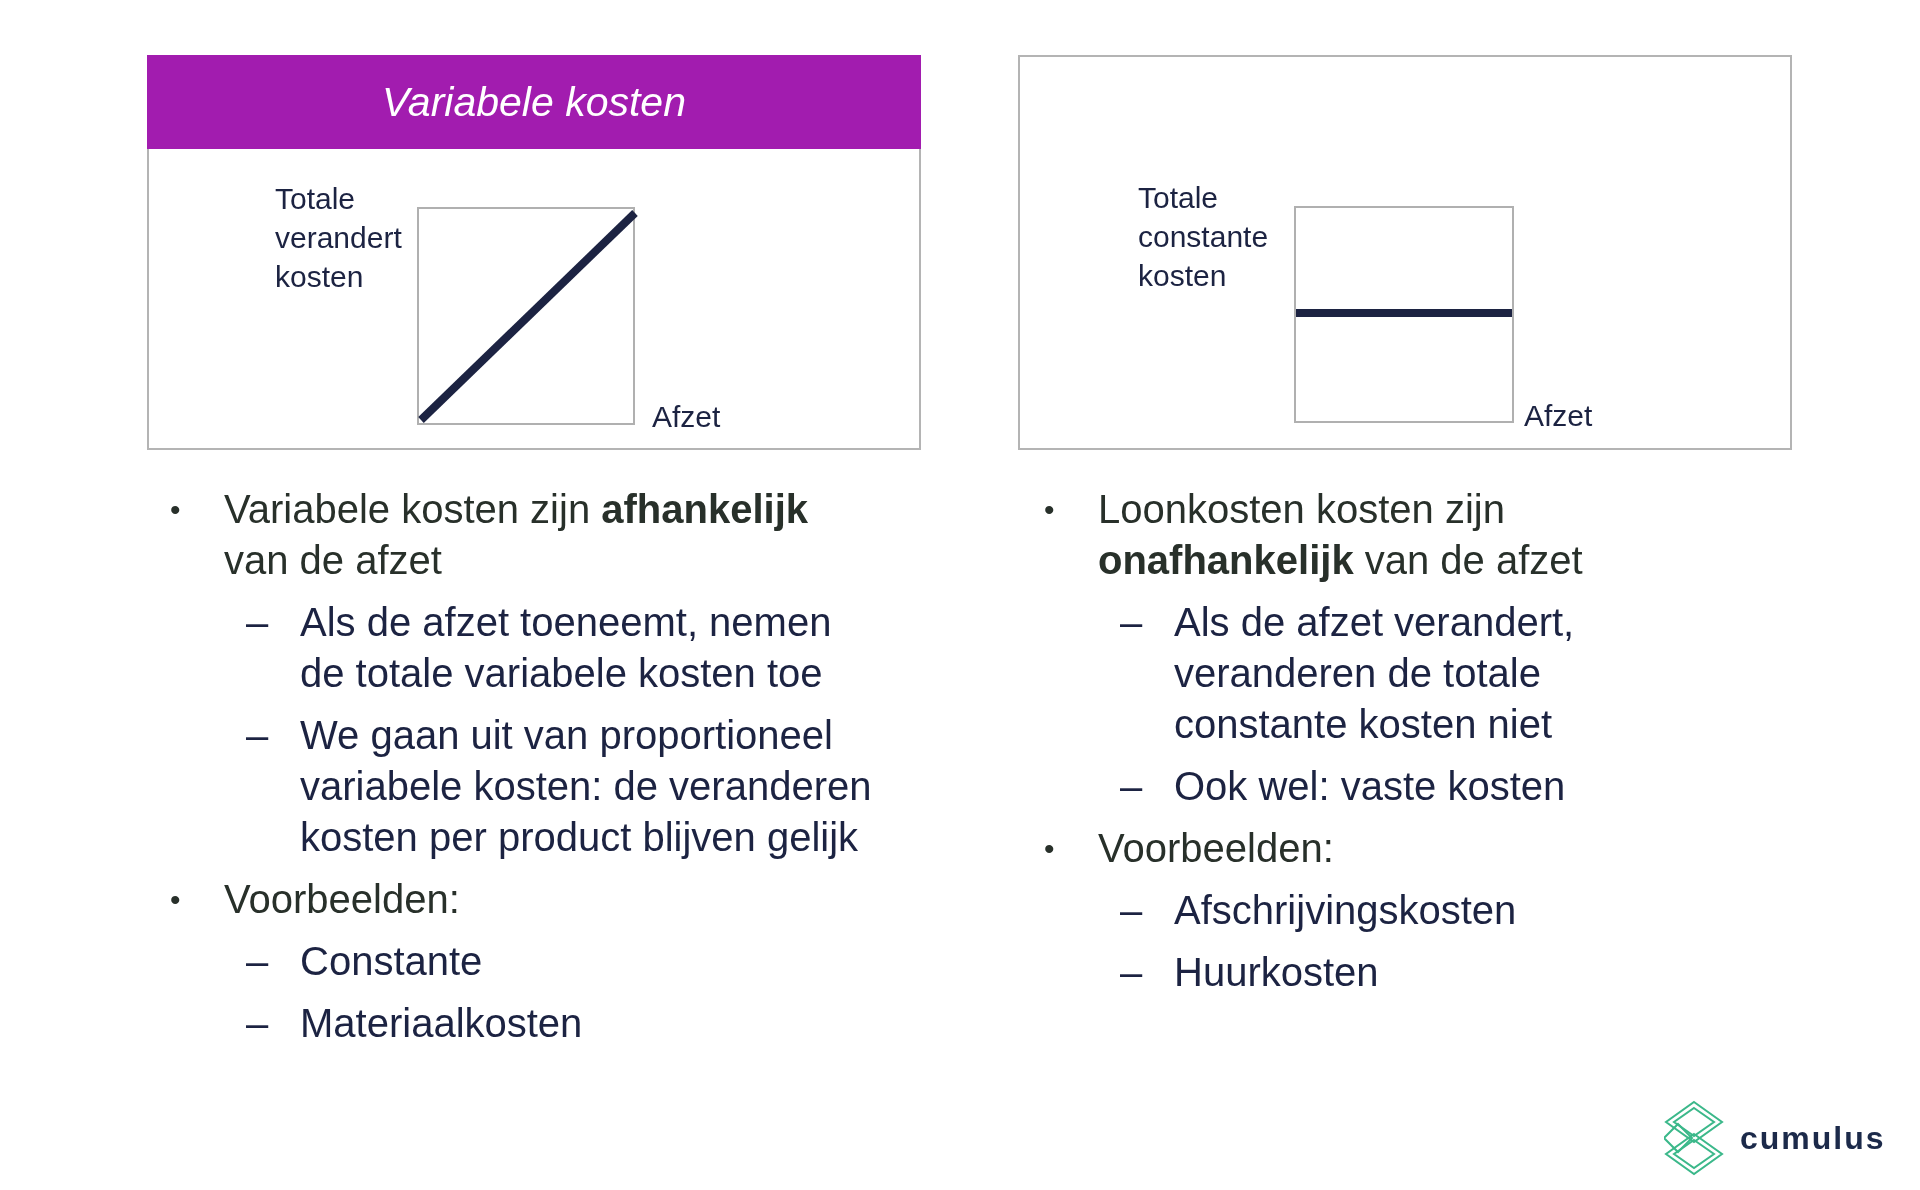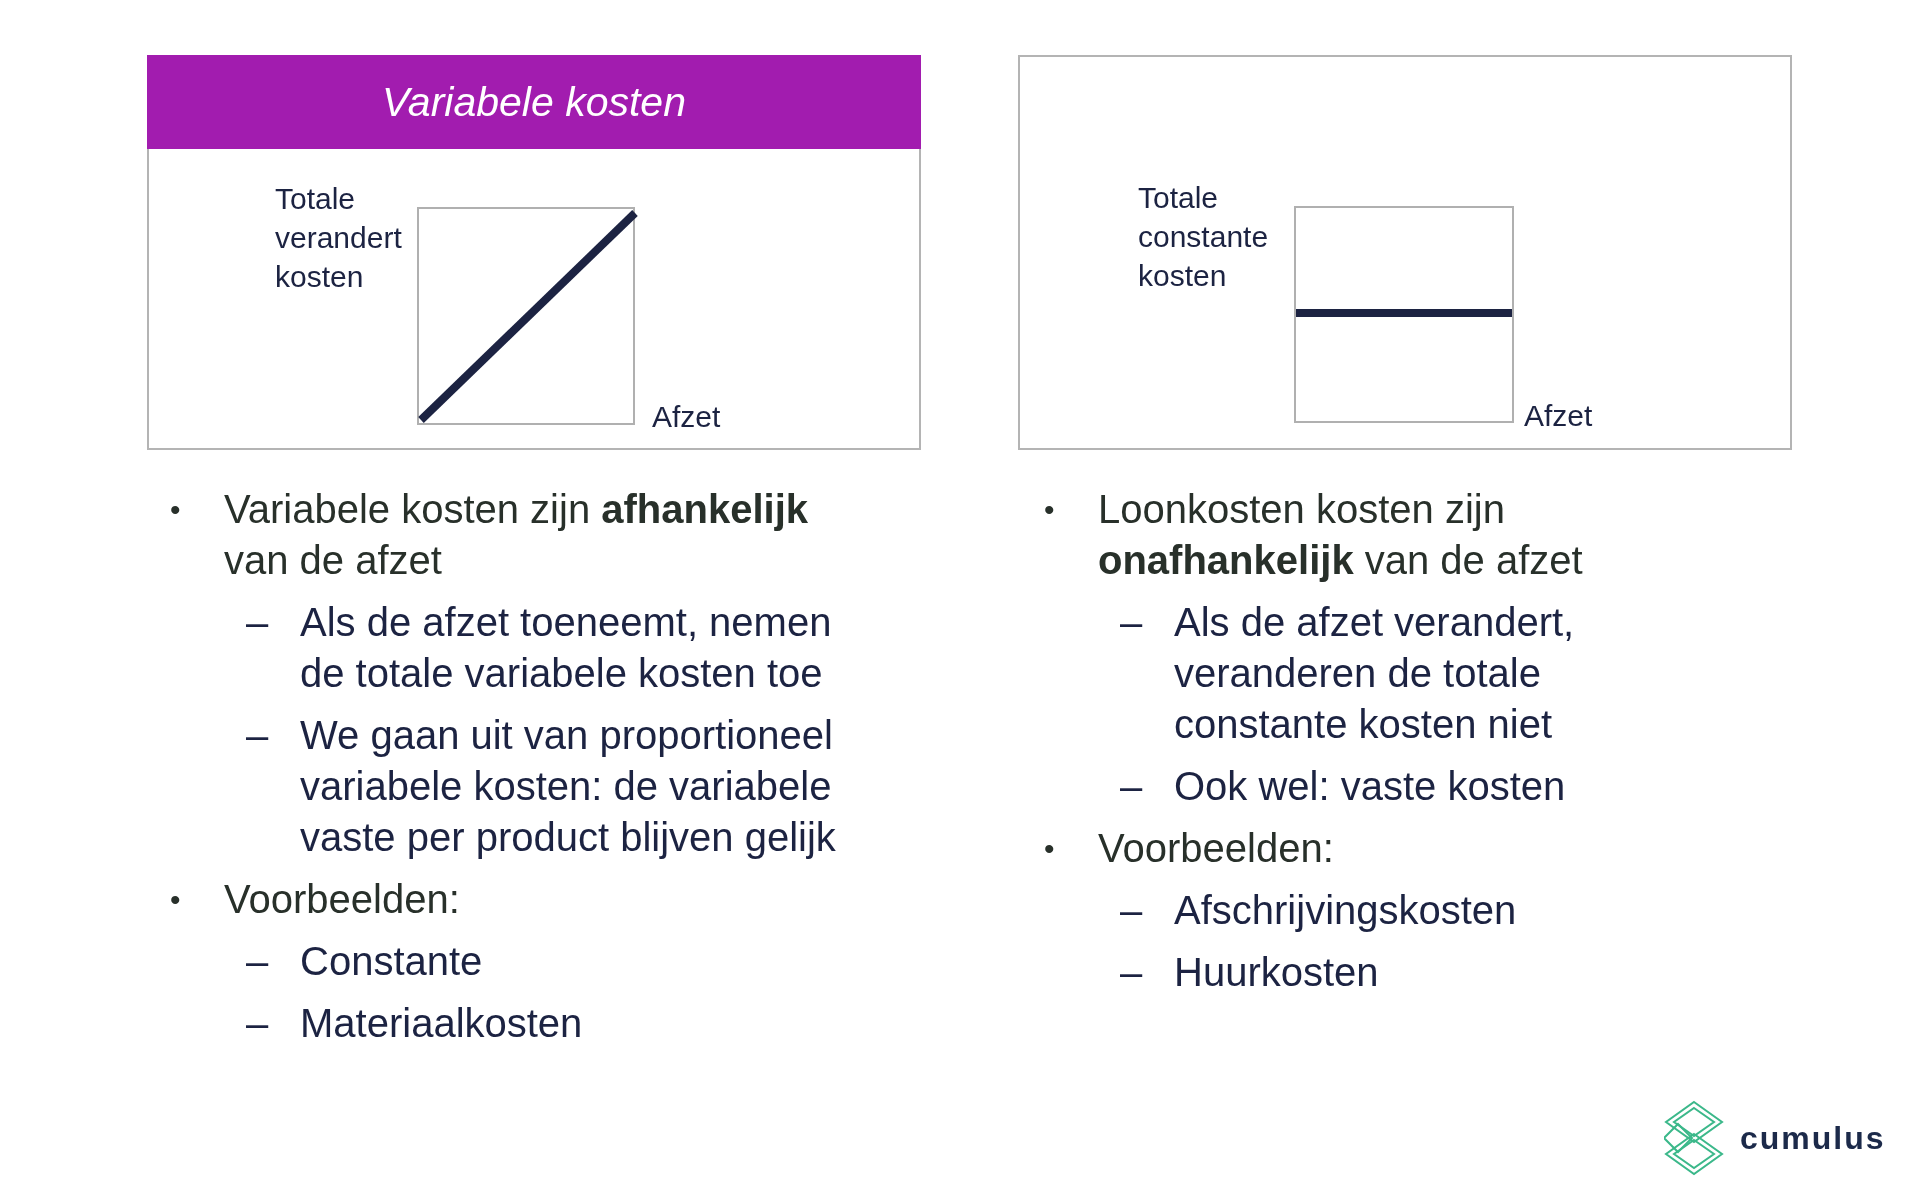--- a/index.html
+++ b/index.html
@@ -53,21 +53,21 @@
     <span class="mark">•</span>
     <span>Variabele kosten zijn </span><b>afhankelijk</b><br>
     <span>van de afzet</span>
   </div>
   <div class="l2" style="width:570px;">
     <span class="mark">–</span>
     <span>Als de afzet toeneemt, nemen de totale variabele kosten toe</span>
   </div>
   <div class="l2" style="width:600px;">
     <span class="mark">–</span>
-    <span>We gaan uit van proportioneel variabele kosten: de variabele vaste per product blijven gelijk</span>
+    <span>We gaan uit van proportioneel variabele kosten: de veranderen kosten per product blijven gelijk</span>
   </div>
   <div class="l1">
     <span class="mark">•</span>
     <span>Voorbeelden:</span>
   </div>
   <div class="l2">
     <span class="mark">–</span>
     <span>Constante</span>
   </div>
   <div class="l2">

